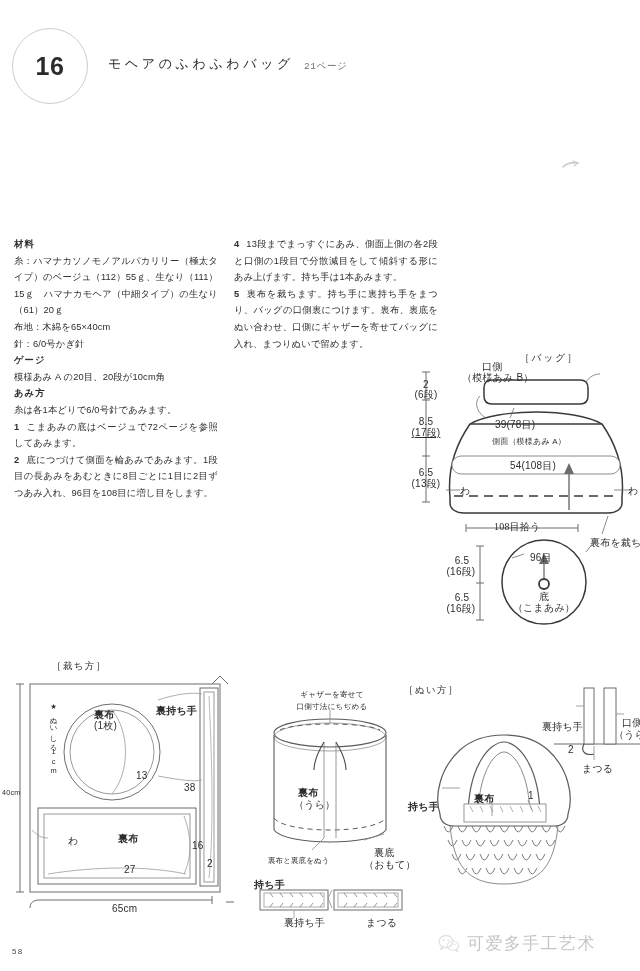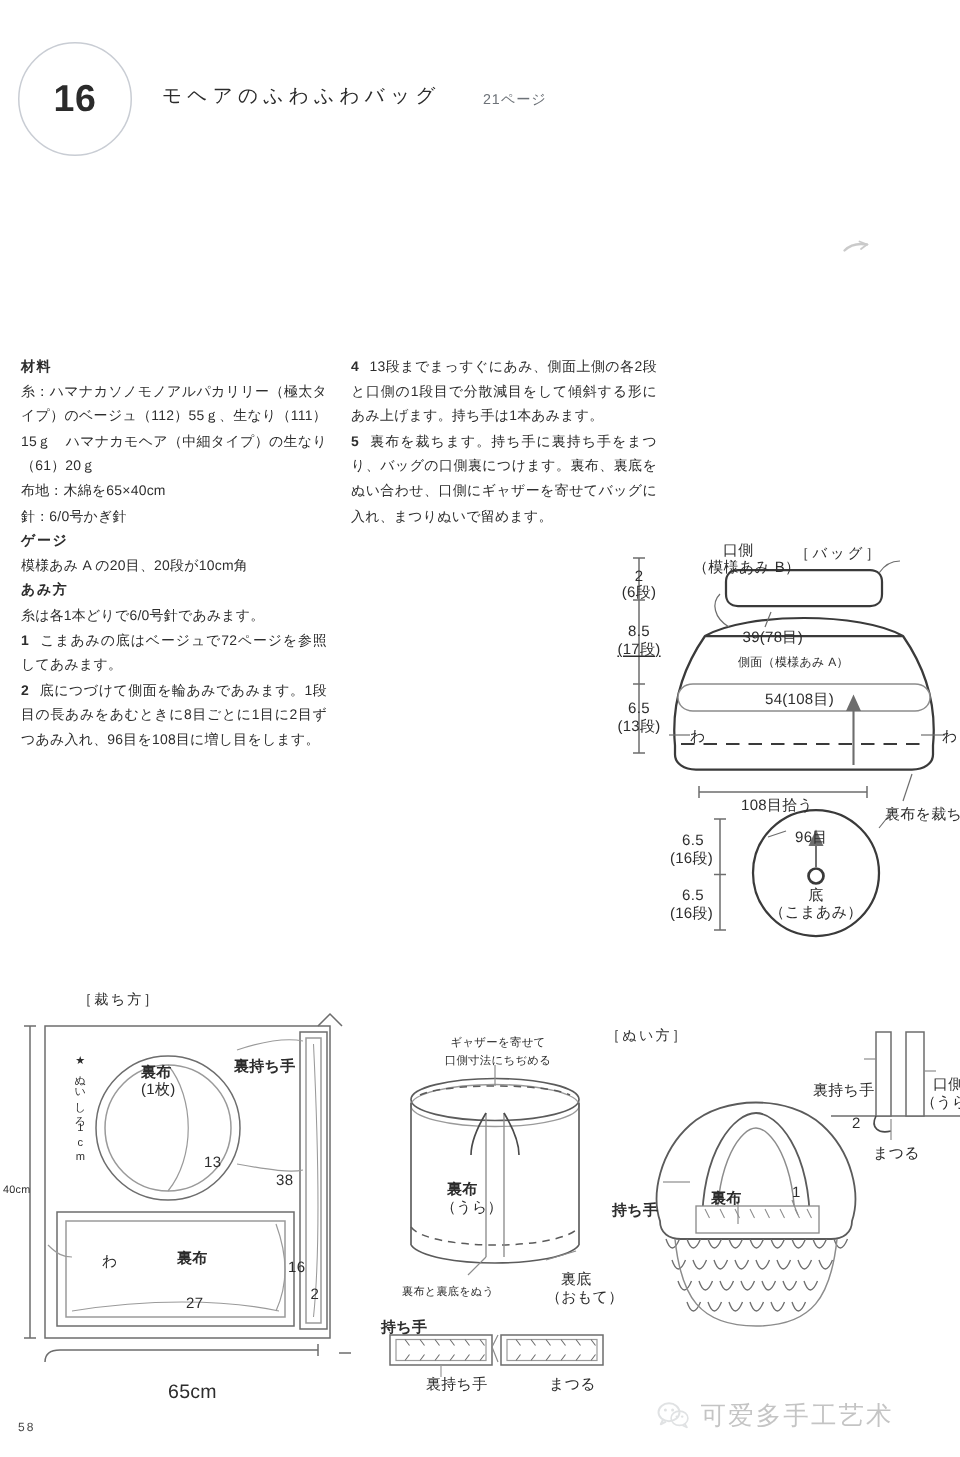--- a/index.html
+++ b/index.html
@@ -51,25 +51,26 @@
     position: absolute;
     left: 108px; top: 41px;
     font-size: 13px;
     font-weight: normal;
     letter-spacing: 3.6px;
     color: #2b2b2b;
     white-space: nowrap;
   }
   .title-page {
     position: absolute;
-    left: 322px; top: 46px;
+    left: 304px; top: 46px;
     font-size: 9.5px;
     letter-spacing: 0.6px;
     color: #6d7278;
     white-space: nowrap;
+    font-family: Liberation Mono, monospace;
   }
 
   
   .deco-mark {
     position: absolute;
     left: 562px; top: 160px;
     width: 18px; height: 10px;
     opacity: .45;
   }
 
@@ -220,38 +221,38 @@
       <path d="M146 200 L154 190" fill="none" stroke="#6d6d6d" stroke-width=".8"></path>
 
       <g stroke="#6d6d6d" stroke-width="1">
         <line x1="40" y1="194" x2="40" y2="268"></line>
         <line x1="36" y1="194" x2="44" y2="194"></line>
         <line x1="36" y1="231" x2="44" y2="231"></line>
         <line x1="36" y1="268" x2="44" y2="268"></line>
       </g>
     </svg>
 
-    <div class="lbl bracket-title" style="left:90px; top:0;margin-top:11px;">［バッグ］</div>
+    <div class="lbl bracket-title" style="left:80px; top:0;">［バッグ］</div>
     <div class="lbl" style="left:42px; top:8px;">口側</div>
     <div class="lbl" style="left:22px; top:19px;">（模様あみ B）</div>
     <div class="lbl" style="left:160px; top:15px;margin-left:48px;">32.5(65目)</div>
     <div class="lbl" style="left:55px; top:66px;">39(78目)</div>
     <div class="lbl" style="left:52px; top:84px; font-size:8px;">側面（模様あみ A）</div>
     <div class="lbl" style="left:70px; top:107px;">54(108目)</div>
 
     <div class="lbl lbl-c" style="left:-36px; top:27px; width:44px;">2</div>
     <div class="lbl lbl-c" style="left:-36px; top:36px; width:44px;">(6段)</div>
     <div class="lbl lbl-c" style="left:-36px; top:64px; width:44px;">8.5</div>
     <div class="lbl lbl-c" style="left:-36px; top:74px; width:44px;text-decoration:underline;">(17段)</div>
     <div class="lbl lbl-c" style="left:-36px; top:115px; width:44px;">6.5</div>
     <div class="lbl lbl-c" style="left:-36px; top:125px; width:44px;">(13段)</div>
 
     <div class="lbl" style="left:20px; top:132px;">わ</div>
     <div class="lbl" style="left:188px; top:132px;">わ</div>
-    <div class="lbl" style="left:54px; top:178px;">108目拾う</div>
+    <div class="lbl" style="left:54px; top:168px;font-family:Liberation Serif, serif;">108目拾う</div>
     <div class="lbl" style="left:150px; top:184px;">裏布を裁ちます</div>
 
     <div class="lbl" style="left:90px; top:199px;">96目</div>
     <div class="lbl lbl-c" style="left:78px; top:238px; width:52px;">底</div>
     <div class="lbl lbl-c" style="left:72px; top:249px; width:64px;">（こまあみ）</div>
 
     <div class="lbl lbl-c" style="left:6px; top:203px; width:32px;">6.5</div>
     <div class="lbl lbl-c" style="left:0px; top:213px; width:42px;">(16段)</div>
     <div class="lbl lbl-c" style="left:6px; top:240px; width:32px;">6.5</div>
     <div class="lbl lbl-c" style="left:0px; top:250px; width:42px;">(16段)</div>
@@ -300,21 +301,21 @@
     <div class="lbl" style="left:86px; top:59px;">(1枚)</div>
     <div class="lbl" style="left:148px; top:44px; font-weight:bold;">裏持ち手</div>
     <div class="lbl" style="left:128px; top:110px;">13</div>
     <div class="lbl" style="left:176px; top:122px;">38</div>
     <div class="lbl" style="left:110px; top:172px; font-weight:bold;">裏布</div>
     <div class="lbl" style="left:116px; top:204px;">27</div>
     <div class="lbl" style="left:184px; top:180px;">16</div>
     <div class="lbl" style="left:60px; top:174px;">わ</div>
     <div class="lbl" style="left:199px; top:198px;">2</div>
     <div class="lbl" style="left:-6px; top:128px; font-size:7.2px;">40cm</div>
-    <div class="lbl" style="left:104px; top:243px; font-size:13px;margin-top:17px;">65cm</div>
+    <div class="lbl" style="left:104px; top:243px; font-size:10px;">65cm</div>
   </div>
 
   <div class="mid-block">
     <div class="lbl lbl-c" style="left:10px; top:0; width:140px; font-size:7.6px;">ギャザーを寄せて</div>
     <div class="lbl lbl-c" style="left:4px; top:12px; width:152px; font-size:7.6px;">口側寸法にちぢめる</div>
 
     <svg width="160" height="200" viewBox="0 0 160 200">
 
       <ellipse cx="78" cy="43" rx="56" ry="14" fill="#ffffff" stroke="#5b5b5b" stroke-width="1.1"></ellipse>
       <ellipse cx="78" cy="47" rx="56" ry="14" fill="none" stroke="#9a9a9a" stroke-width=".9"></ellipse>

